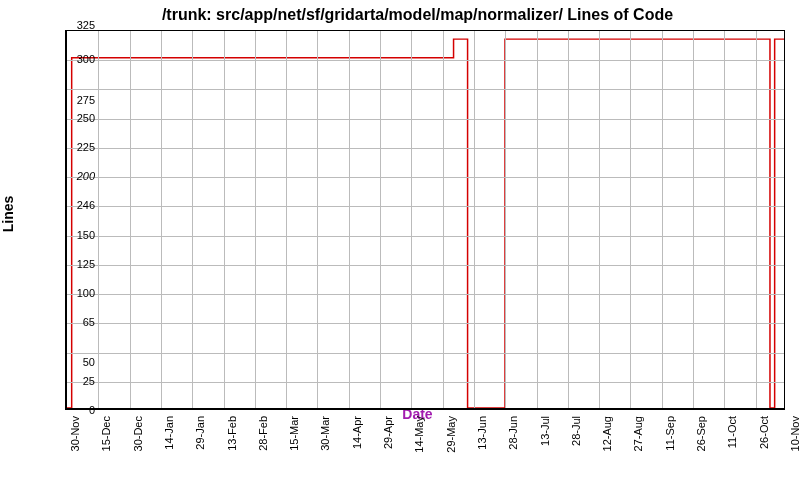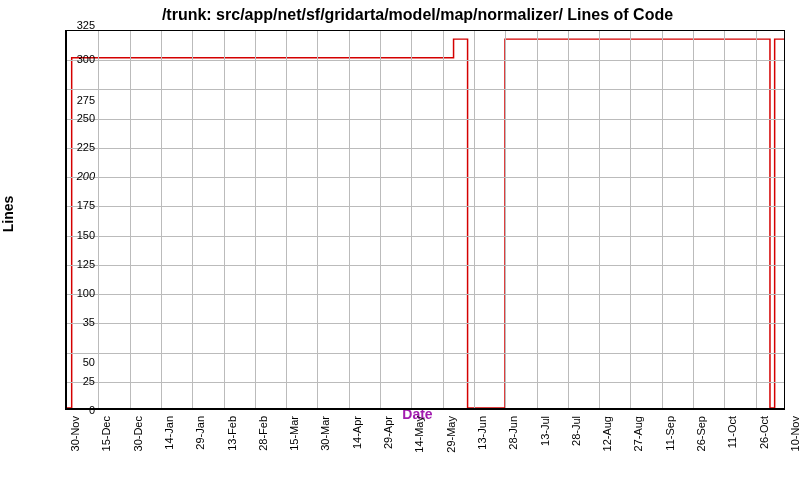--- a/index.html
+++ b/index.html
@@ -142,25 +142,25 @@
       <div class="grid-v" style="left: 532.174px;"></div>
       <div class="grid-v" style="left: 563.478px;"></div>
       <div class="grid-v" style="left: 594.783px;"></div>
       <div class="grid-v" style="left: 626.087px;"></div>
       <div class="grid-v" style="left: 657.391px;"></div>
       <div class="grid-v" style="left: 688.696px;"></div>
     </div>
 <div class="ytick" style="top: 410px;">0</div>
     <div class="ytick" style="top: 380.769px;">25</div>
     <div class="ytick" style="top: 351.538px; margin-top: 10px;">50</div>
-    <div class="ytick" style="top: 322.308px;">35</div>
+    <div class="ytick" style="top: 322.308px;">65</div>
     <div class="ytick" style="top: 293.077px;">100</div>
     <div class="ytick" style="top: 263.846px;">125</div>
     <div class="ytick" style="top: 234.615px;">150</div>
-    <div class="ytick" style="top: 205.385px;">175</div>
+    <div class="ytick" style="top: 205.385px;">246</div>
     <div class="ytick" style="top: 176.154px; font-style: italic;">200</div>
     <div class="ytick" style="top: 146.923px; text-align: right;">225</div>
     <div class="ytick" style="top: 117.692px;">250</div>
     <div class="ytick" style="top: 88.4615px; margin-top: 12px;">275</div>
     <div class="ytick" style="top: 59.2308px;">300</div>
     <div class="ytick" style="top: 25px;">325</div>
     <div class="xtick" style="left: 9px; top: 416px;">30-Nov</div>
     <div class="xtick" style="left: 40.3043px; top: 416px;">15-Dec</div>
     <div class="xtick" style="left: 71.6087px; top: 416px;">30-Dec</div>
     <div class="xtick" style="left: 102.913px; top: 416px;">14-Jan</div>

